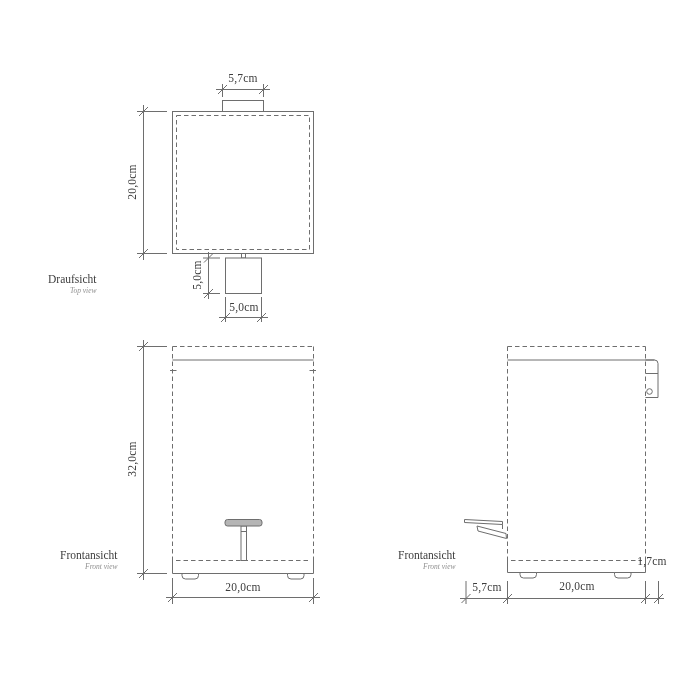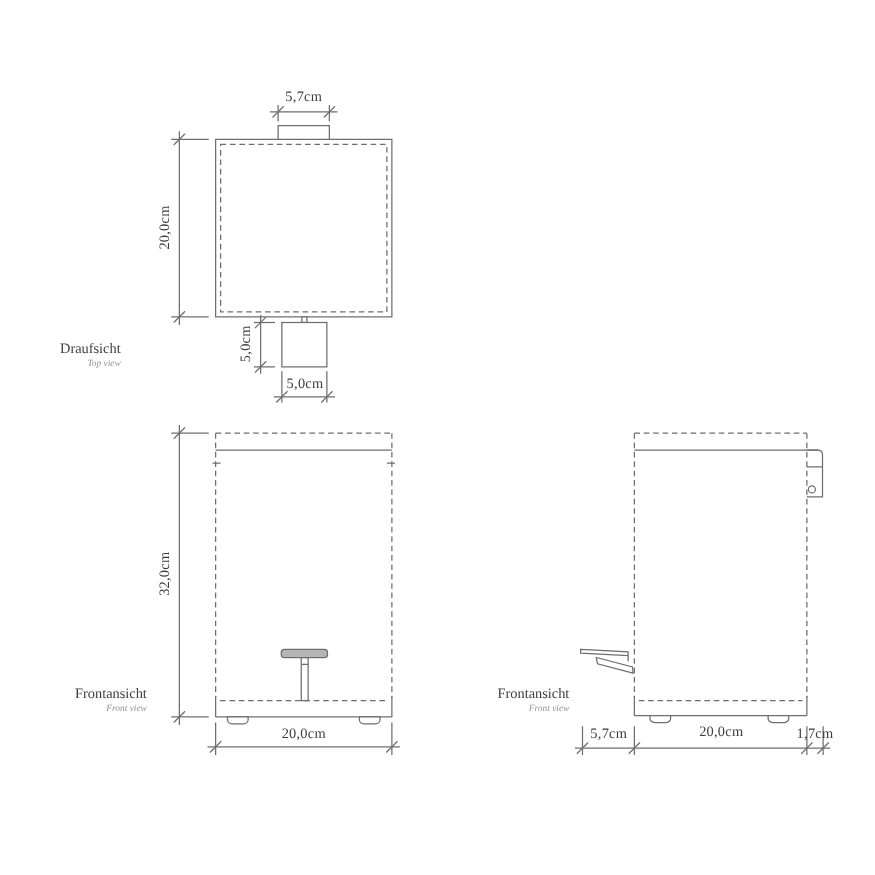--- a/index.html
+++ b/index.html
@@ -145,21 +145,21 @@
   <div class="dim" style="left:243px;top:78px">5,7cm</div>
   <div class="dim vert" style="left:132px;top:182px">20,0cm</div>
   <div class="dim vert" style="left:197px;top:275px">5,0cm</div>
   <div class="dim" style="left:244px;top:307px">5,0cm</div>
 
   <div class="dim vert" style="left:132px;top:459px">32,0cm</div>
   <div class="dim" style="left:243px;top:587px">20,0cm</div>
 
   <div class="dim" style="left:487px;top:587px">5,7cm</div>
   <div class="dim" style="left:577px;top:586px">20,0cm</div>
-  <div class="dim" style="left:652px;top:587px">1,7cm</div>
+  <div class="dim" style="left:652px;top:561px">1,7cm</div>
 
   
   <div class="viewlabel" style="left:48px;top:273px">
     <div class="main">Draufsicht</div>
     <div class="sub">Top view</div>
   </div>
 
   <div class="viewlabel" style="left:60px;top:549px">
     <div class="main">Frontansicht</div>
     <div class="sub">Front view</div>

